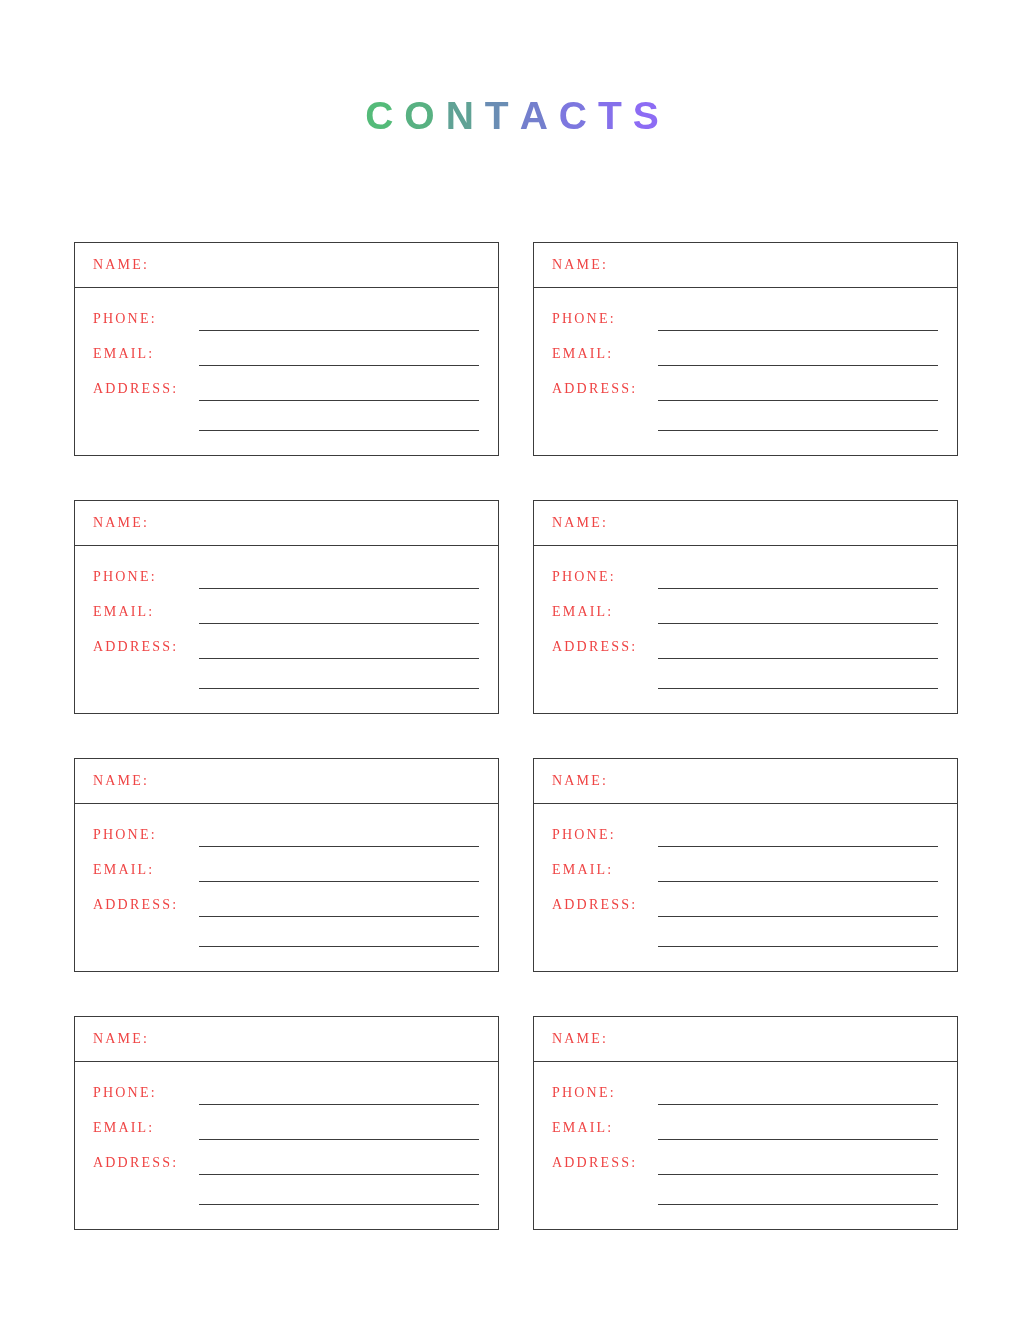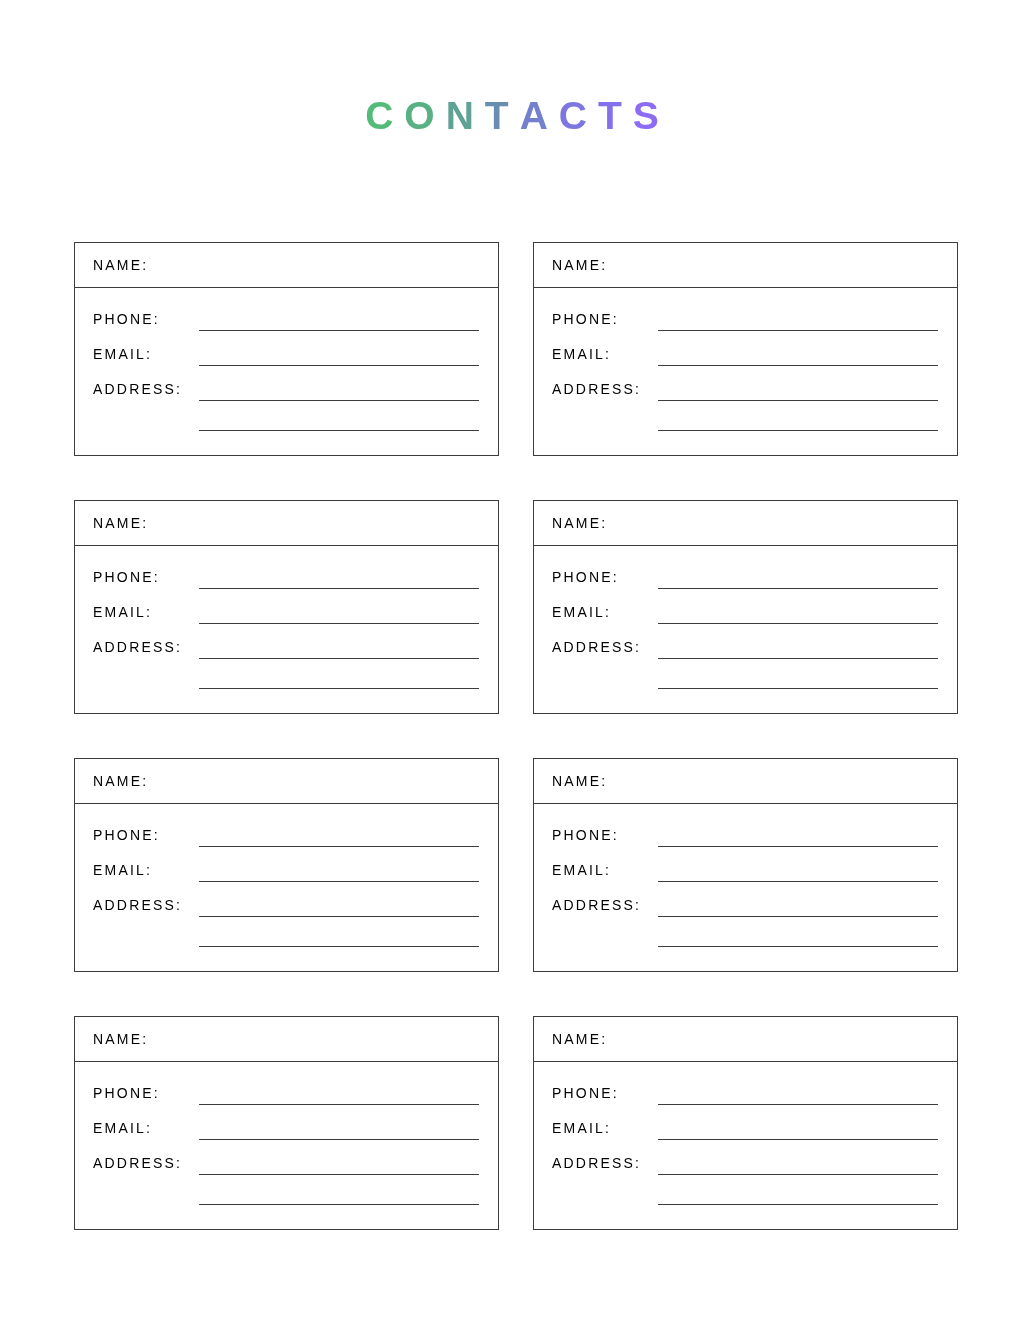--- a/index.html
+++ b/index.html
@@ -42,22 +42,23 @@
   .card-header {
     height: 45px;
     border-bottom: 1.5px solid #3c3c3c;
     display: flex;
     align-items: center;
     padding: 0 18px;
   }
   .field-label {
     font-size: 14px;
     letter-spacing: 2.2px;
-    color: #000000;
+    color: #ef4444;
     white-space: nowrap;
+    font-family: Liberation Serif, serif;
   }
   .name-value {
     flex: 1;
     margin-left: 10px;
     font-size: 14px;
     letter-spacing: 1px;
     color: #2d2d2d;
     min-height: 18px;
   }
   .card-body {

